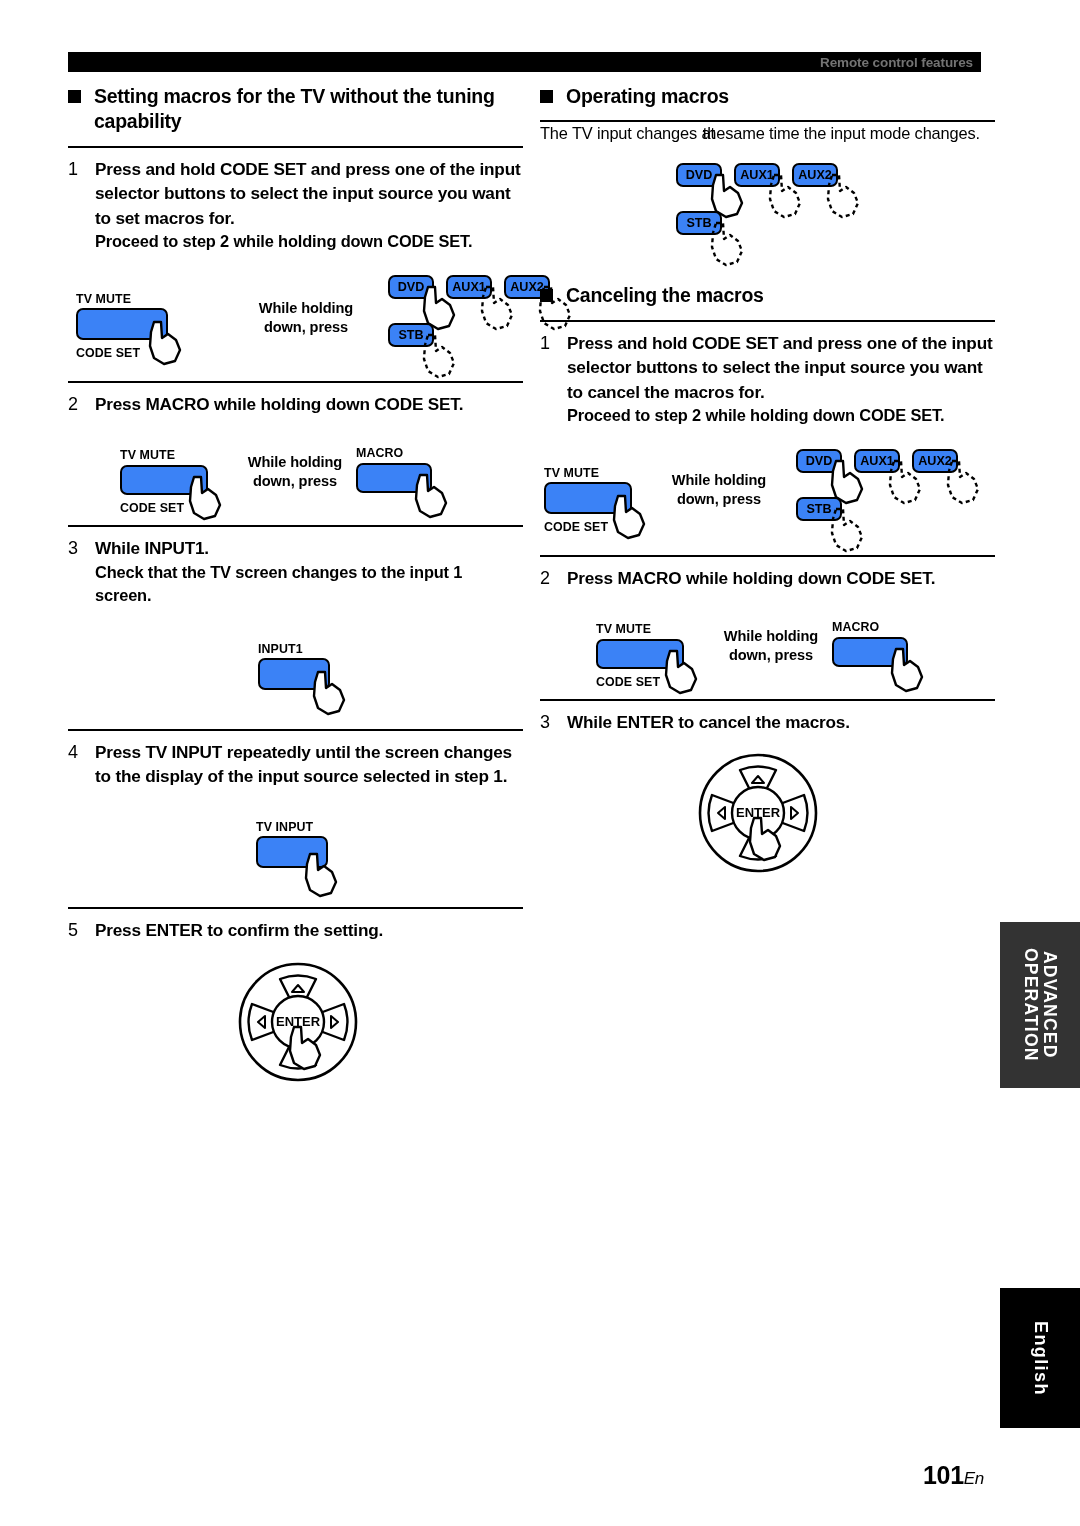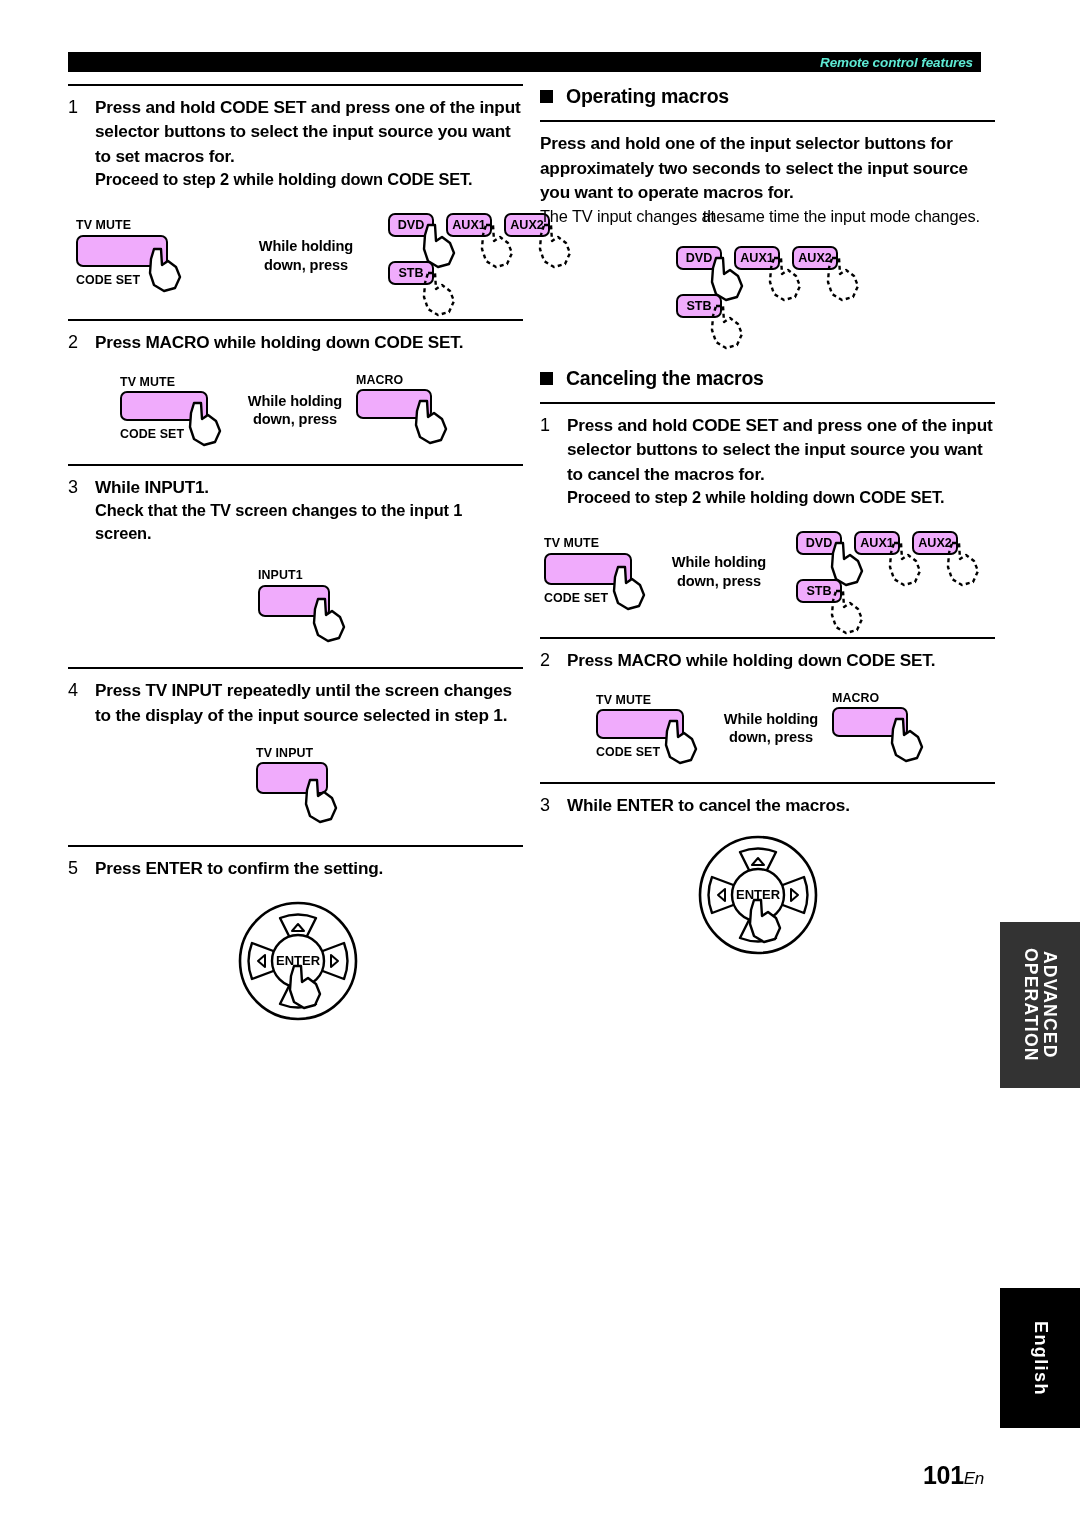--- a/index.html
+++ b/index.html
@@ -10,21 +10,21 @@
     -webkit-font-smoothing:antialiased;
   }
 
   
   .hdr-bar{
     position:absolute;left:68px;top:52px;width:913px;height:20px;
     background:#000;
   }
   .hdr-bar .hdr-text{
     position:absolute;right:8px;top:50%;transform:translateY(-50%);
-    color:#5eead4;font-style:italic;font-weight:bold;font-size:13.5px;
+    color:#737373;font-weight:bold;font-size:13.5px;
     letter-spacing:-0.1px;white-space:nowrap;
   }
 
   
   .col{position:absolute;top:84px;width:455px;}
   .col-left{left:68px;}
   .col-right{left:540px;}
 
   
   .sec-head{display:flex;align-items:flex-start;gap:13px;margin:0 0 11px 0;}
@@ -64,34 +64,34 @@
   
   .fig{position:relative;}
 
   .btn{
     position:relative;display:inline-block;
   }
   .btn-cap{
     position:relative;
     border:2.1px solid #000;
     border-radius:7px;
-    background:#f0abfc;
+    background:#3b82f6;
     box-sizing:border-box;
   }
   
   .btn-cap::after{
     content:"";position:absolute;
     right:-5px;top:5px;bottom:-5px;left:5px;
     border-right:5px solid #000;border-bottom:5px solid #000;
     border-radius:0 7px 7px 7px;
     z-index:-1;
   }
   .btn-lbl-top{
     font-size:12.4px;font-weight:bold;letter-spacing:0.1px;
-    line-height:1;margin-bottom:3px;text-align:left;white-space:nowrap;
+    line-height:1;margin-bottom:3px;text-align:left;white-space:nowrap;margin-top:12px;
   }
   .btn-lbl-bot{
     font-size:12.4px;font-weight:bold;letter-spacing:0.1px;
     line-height:1;margin-top:3px;text-align:left;white-space:nowrap;
   }
   .btn-lbl-in{
     position:absolute;left:0;right:0;top:50%;transform:translateY(-50%);
     text-align:center;font-size:12.6px;font-weight:bold;letter-spacing:0px;
   }
 
@@ -137,20 +137,24 @@
 </style>
 </head>
 <body>
 
 <div class="hdr-bar">
   <span class="hdr-text">Remote control features</span>
 </div>
 
 <div class="col col-left">
 
+  <div class="sec-head">
+    <span class="sec-bullet"></span>
+    <span class="sec-title">Setting macros for the TV without the tuning capability</span>
+  </div>
   <hr class="rule">
 
   <div class="step">
     <div class="step-num">1</div>
     <div class="step-body">
       <div class="step-title">Press and hold CODE SET and press one of the input selector buttons to select the input source you want to set macros for.</div>
       <div class="step-desc">Proceed to step 2 while holding down CODE SET.</div>
     </div>
   </div>
 
@@ -340,21 +344,20 @@
 </div>
 
 <div class="col col-right">
 
   <div class="sec-head">
     <span class="sec-bullet"></span>
     <span class="sec-title">Operating macros</span>
   </div>
   <hr class="rule">
 
-  <div class="para-bold">Press and hold one of the input selector buttons for approximately two seconds to select the input source you want to operate macros for.</div>
   <div class="para-norm"><span>The TV input changes at</span><span class="overlap">the</span><span>same time the input mode changes.</span></div>
 
   <div class="fig" style="height:104px;margin-top:12px;">
     <div style="position:absolute;left:136px;top:6px;">
       <div class="btn">
         <div class="btn-cap" style="width:46px;height:24px;">
           <span class="btn-lbl-in">DVD</span>
         </div>
         <div class="hand" style="left:28px;top:8px;">
           <svg viewBox="0 0 44 50">

